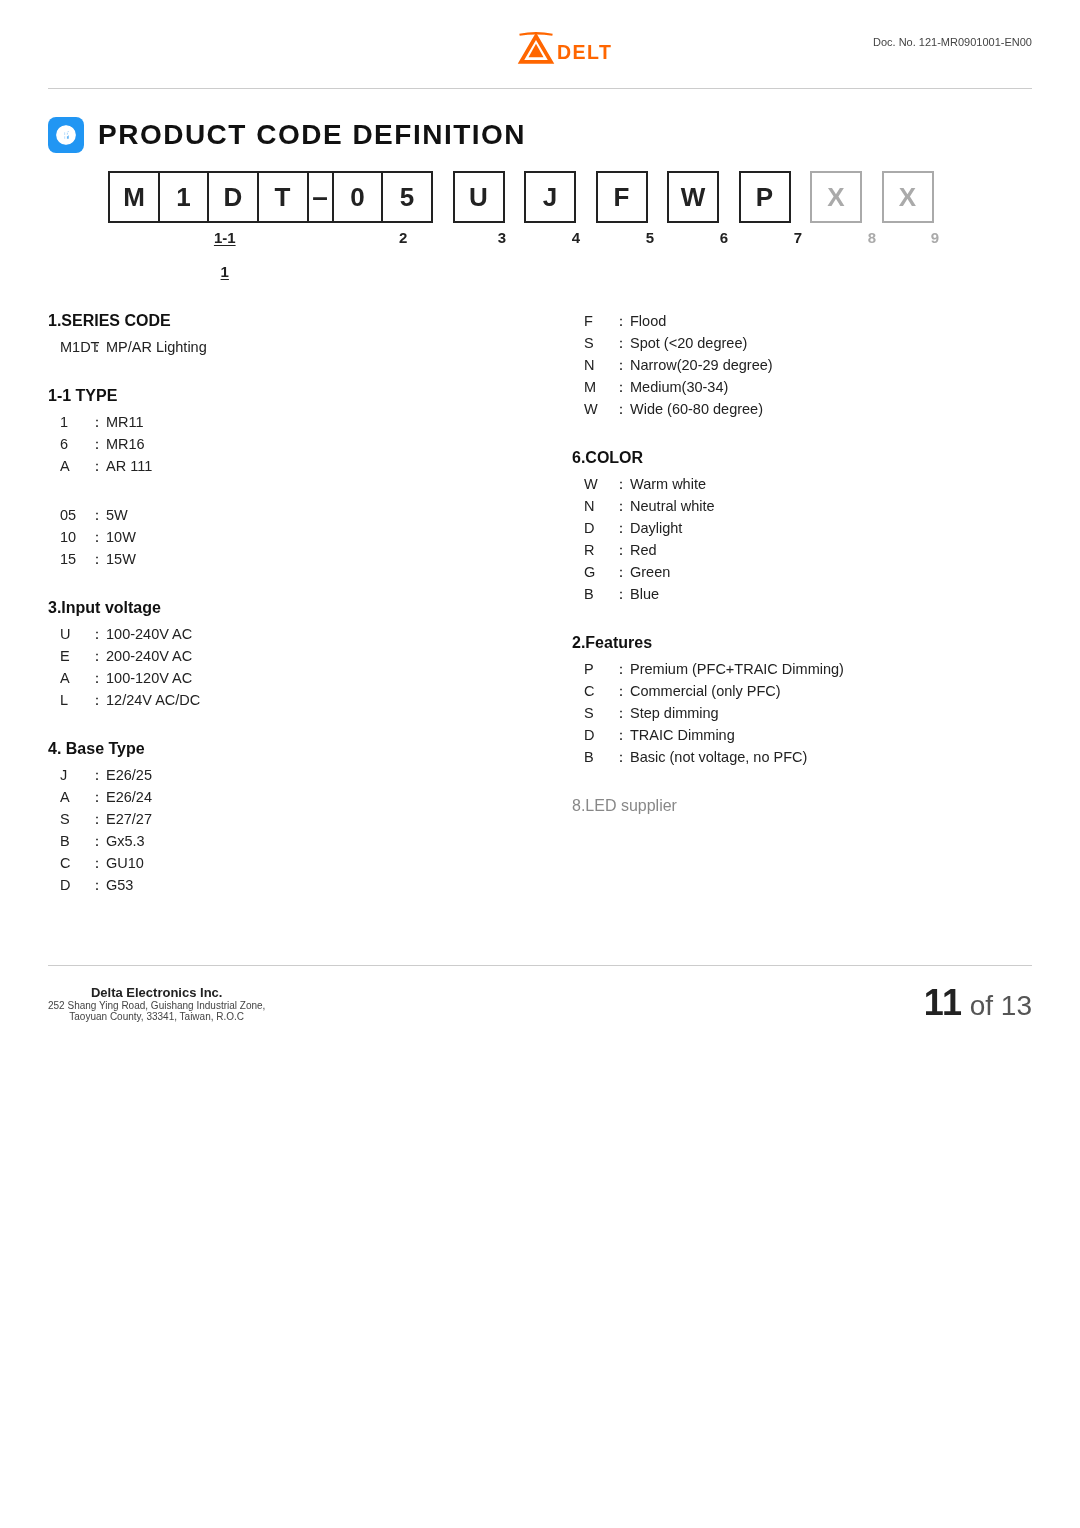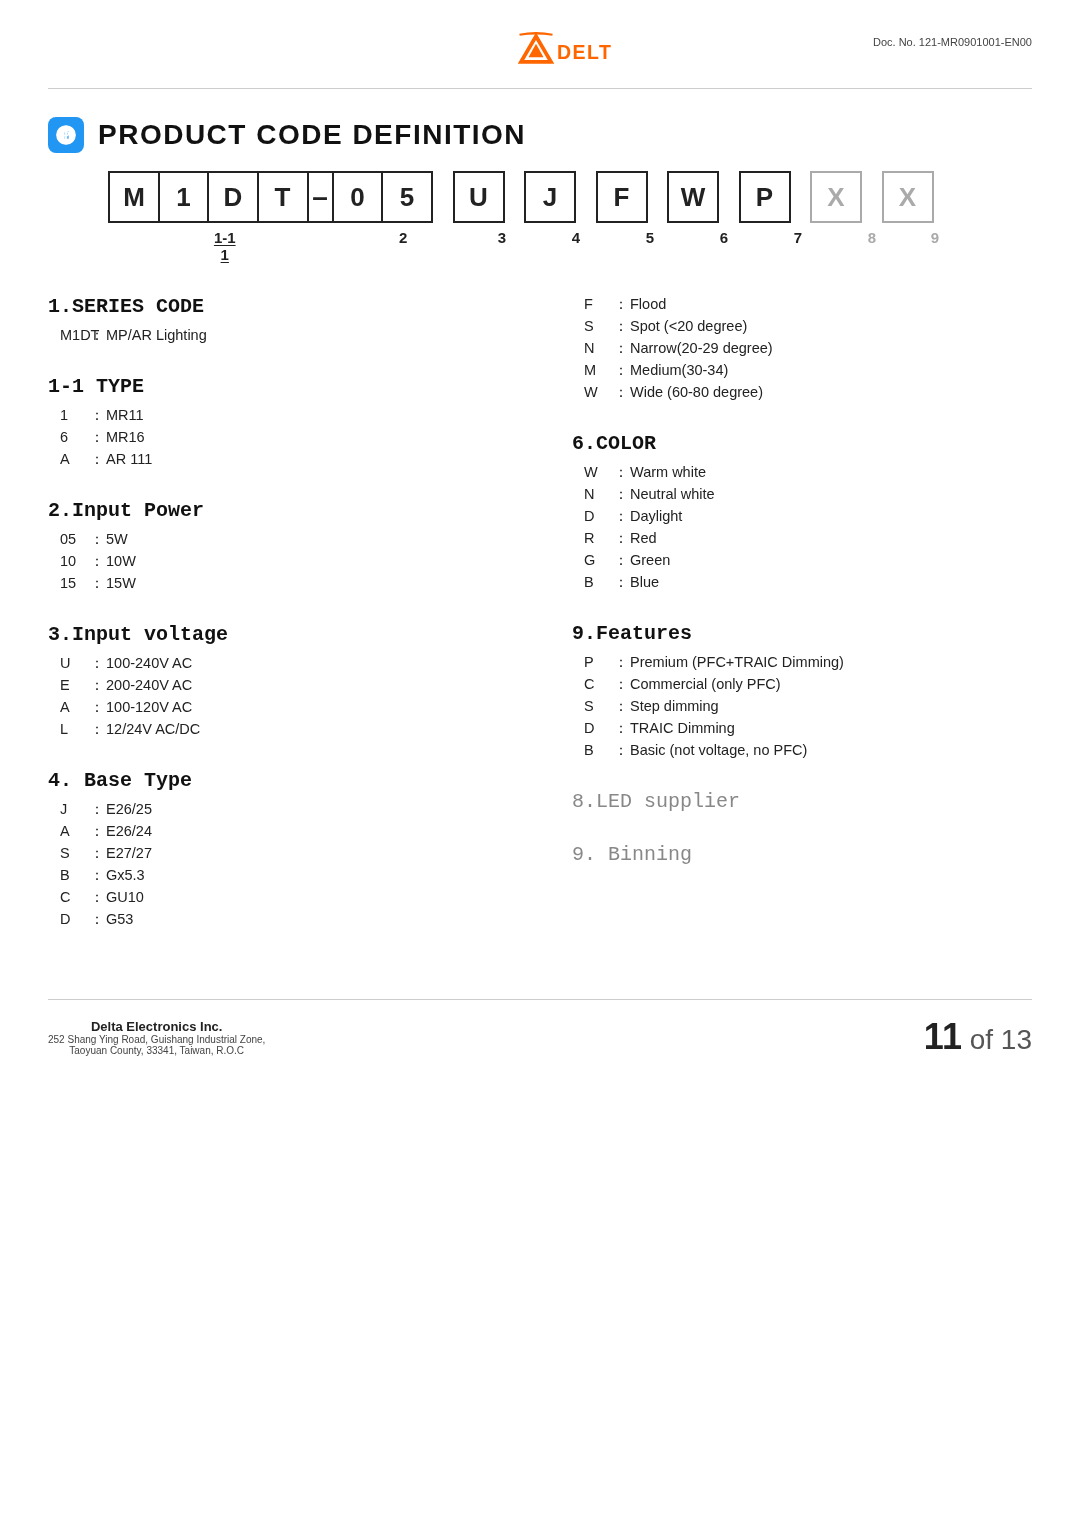--- a/index.html
+++ b/index.html
@@ -122,25 +122,24 @@
     .col-right {
       flex: 1;
       padding-left: 32px;
       border-left: none;
     }
 
     .section {
       margin-bottom: 30px;
     }
     .section-title {
-      font-size: 20px;
+      font-size: 16px;
       font-weight: 900;
       margin-bottom: 8px;
       color: #111;
-      font-family: Liberation Mono, monospace;
     }
     .section-item {
       display: flex;
       align-items: baseline;
       font-size: 14.5px;
       margin-bottom: 3px;
       padding-left: 12px;
     }
     .item-code {
       width: 28px;
@@ -263,21 +262,21 @@
 
     <div class="code-box gray-border">X</div>
     <div class="code-spacer"></div>
 
     <div class="code-box gray-border">X</div>
   </div>
 
   <div style="display:flex; align-items:flex-start; margin-left: 60px; margin-top: 6px;">
 
     <div style="display:flex; flex-direction:column; align-items:center; width: calc(4*52px + 28px - 2.5px);">
-      <div style="display:flex; flex-direction:column; align-items:center;">
+      <div style="display:flex; flex-direction:column; align-items:center;gap:17px;">
         <span style="font-size:15px; font-weight:700; text-decoration: underline; text-underline-offset: 2px;">1-1</span>
         <span style="font-size:15px; font-weight:700; text-decoration: underline; text-underline-offset: 2px;">1</span>
       </div>
     </div>
 
     <div style="display:flex; flex-direction:column; align-items:center; width: calc(2*52px - 2.5px + 22px);">
       <span style="font-size:15px; font-weight:700;">2</span>
     </div>
 
     <div style="display:flex; flex-direction:column; align-items:center; width: calc(52px + 22px);">
@@ -336,21 +335,20 @@
         <span class="item-desc">MR16</span>
       </div>
       <div class="section-item">
         <span class="item-code">A</span>
         <span class="item-colon">：</span>
         <span class="item-desc">AR 111</span>
       </div>
     </div>
 
     <div class="section">
-      <div class="section-title">2.Input Power</div>
       <div class="section-item">
         <span class="item-code">05</span>
         <span class="item-colon">：</span>
         <span class="item-desc">5W</span>
       </div>
       <div class="section-item">
         <span class="item-code">10</span>
         <span class="item-colon">：</span>
         <span class="item-desc">10W</span>
       </div>
@@ -479,21 +477,21 @@
         <span class="item-desc">Green</span>
       </div>
       <div class="section-item">
         <span class="item-code">B</span>
         <span class="item-colon">：</span>
         <span class="item-desc">Blue</span>
       </div>
     </div>
 
     <div class="section">
-      <div class="section-title">9.Features</div>
+      <div class="section-title">2.Features</div>
       <div class="section-item">
         <span class="item-code">P</span>
         <span class="item-colon">：</span>
         <span class="item-desc">Premium (PFC+TRAIC Dimming)</span>
       </div>
       <div class="section-item">
         <span class="item-code">C</span>
         <span class="item-colon">：</span>
         <span class="item-desc">Commercial (only PFC)</span>
       </div>
@@ -511,23 +509,20 @@
         <span class="item-code">B</span>
         <span class="item-colon">：</span>
         <span class="item-desc">Basic (not voltage, no PFC)</span>
       </div>
     </div>
 
     <div class="section">
       <div class="section-title" style="color:#888; font-weight:400;">8.LED supplier</div>
     </div>
 
-    <div class="section">
-      <div class="section-title" style="color:#888; font-weight:400;">9. Binning</div>
-    </div>
 
   </div>
 </div>
 
 <hr class="footer-divider">
 <div class="footer">
   <div class="footer-company">
     <div class="footer-company-name">Delta Electronics Inc.</div>
     <div class="footer-company-address">252 Shang Ying Road, Guishang Industrial Zone,</div>
     <div class="footer-company-address">Taoyuan County, 33341, Taiwan, R.O.C</div>

